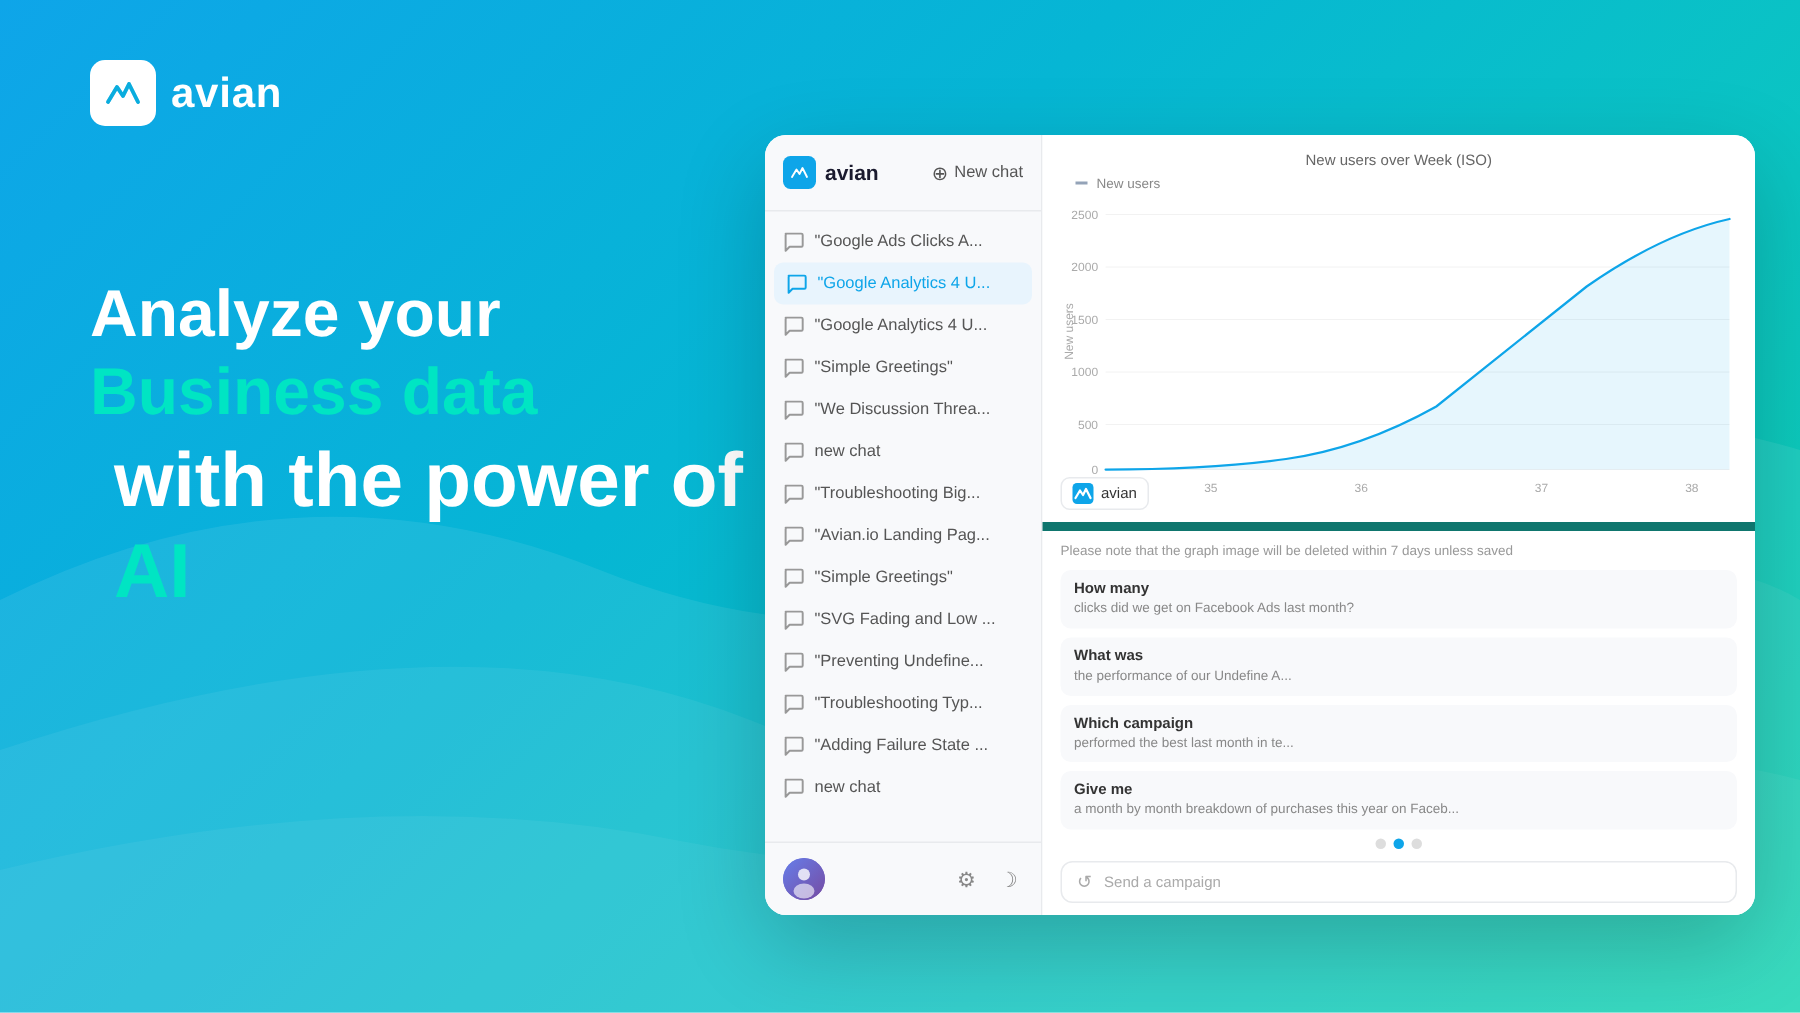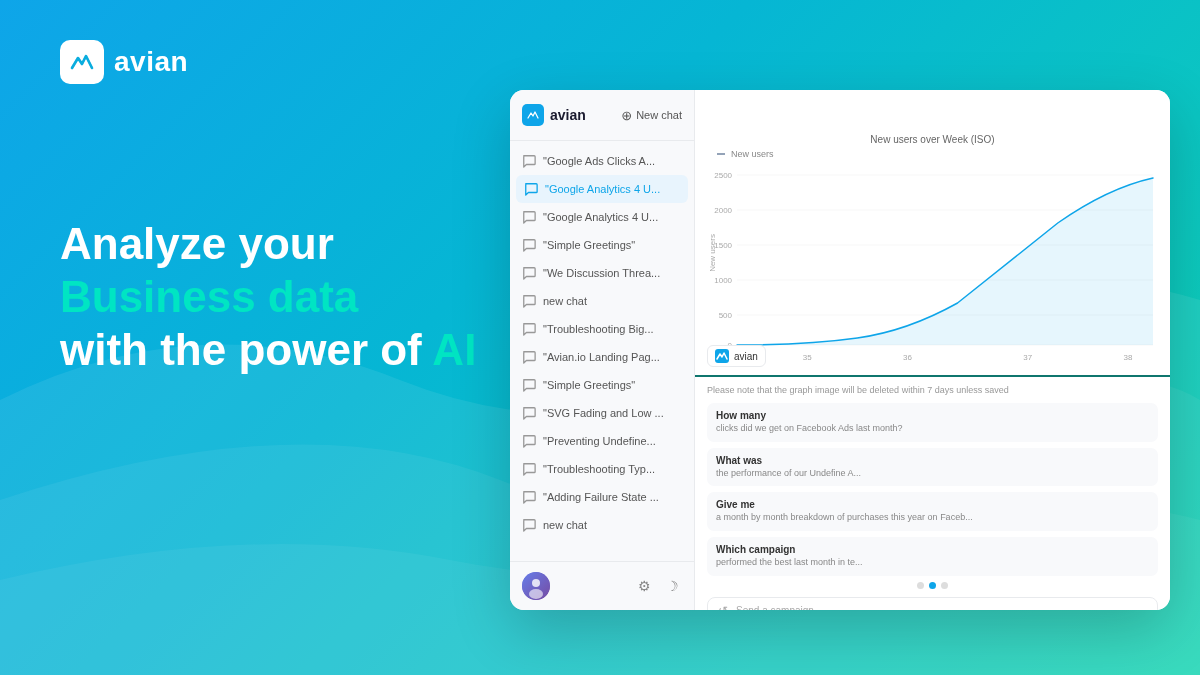--- a/index.html
+++ b/index.html
@@ -67,24 +67,25 @@
     }
 
     .headline-line2 {
       font-size: 44px;
       font-weight: 700;
       color: #00e5c3;
       line-height: 1.2;
     }
 
     .headline-line3 {
-      font-size: 44px;
+      font-size: 51px;
       font-weight: 700;
       color: white;
       line-height: 1.2;
+      margin-left: 16px;
     }
 
     
     .app-mockup {
       position: absolute;
       right: 30px;
       top: 90px;
       width: 660px;
       height: 520px;
       background: white;
@@ -222,22 +223,21 @@
       flex: 1;
       display: flex;
       flex-direction: column;
       background: white;
     }
 
     .chart-area {
       flex: 1;
       padding: 12px;
       position: relative;
-      border-bottom: 2px solid #0f766e;
-      margin-top: 32px;
+      border-bottom: 6px solid #0f766e;
     }
 
     .chart-title {
       font-size: 10px;
       color: #666;
       text-align: center;
       margin-bottom: 4px;
     }
 
     .chart-container {
@@ -575,26 +575,26 @@
       <div class="suggestion-cards" id="suggestion-cards">
       <div class="suggestion-card">
     <div class="card-title">How many</div>
     <div class="card-desc">clicks did we get on Facebook Ads last month?</div>
   </div>
           <div class="suggestion-card">
     <div class="card-title">What was</div>
     <div class="card-desc">the performance of our Undefine A...</div>
   </div>
           <div class="suggestion-card">
+    <div class="card-title">Which campaign</div>
+    <div class="card-desc">performed the best last month in te...</div>
+  </div>
+          <div class="suggestion-card">
     <div class="card-title">Give me</div>
     <div class="card-desc">a month by month breakdown of purchases this year on Faceb...</div>
-  </div>
-          <div class="suggestion-card">
-    <div class="card-title">Which campaign</div>
-    <div class="card-desc">performed the best last month in te...</div>
   </div>
         </div>
 
       <div class="dots-row" id="dots-row">
       <div class="dot"></div>
           <div class="dot active"></div>
           <div class="dot"></div>
         </div>
 
       <div class="input-area">

